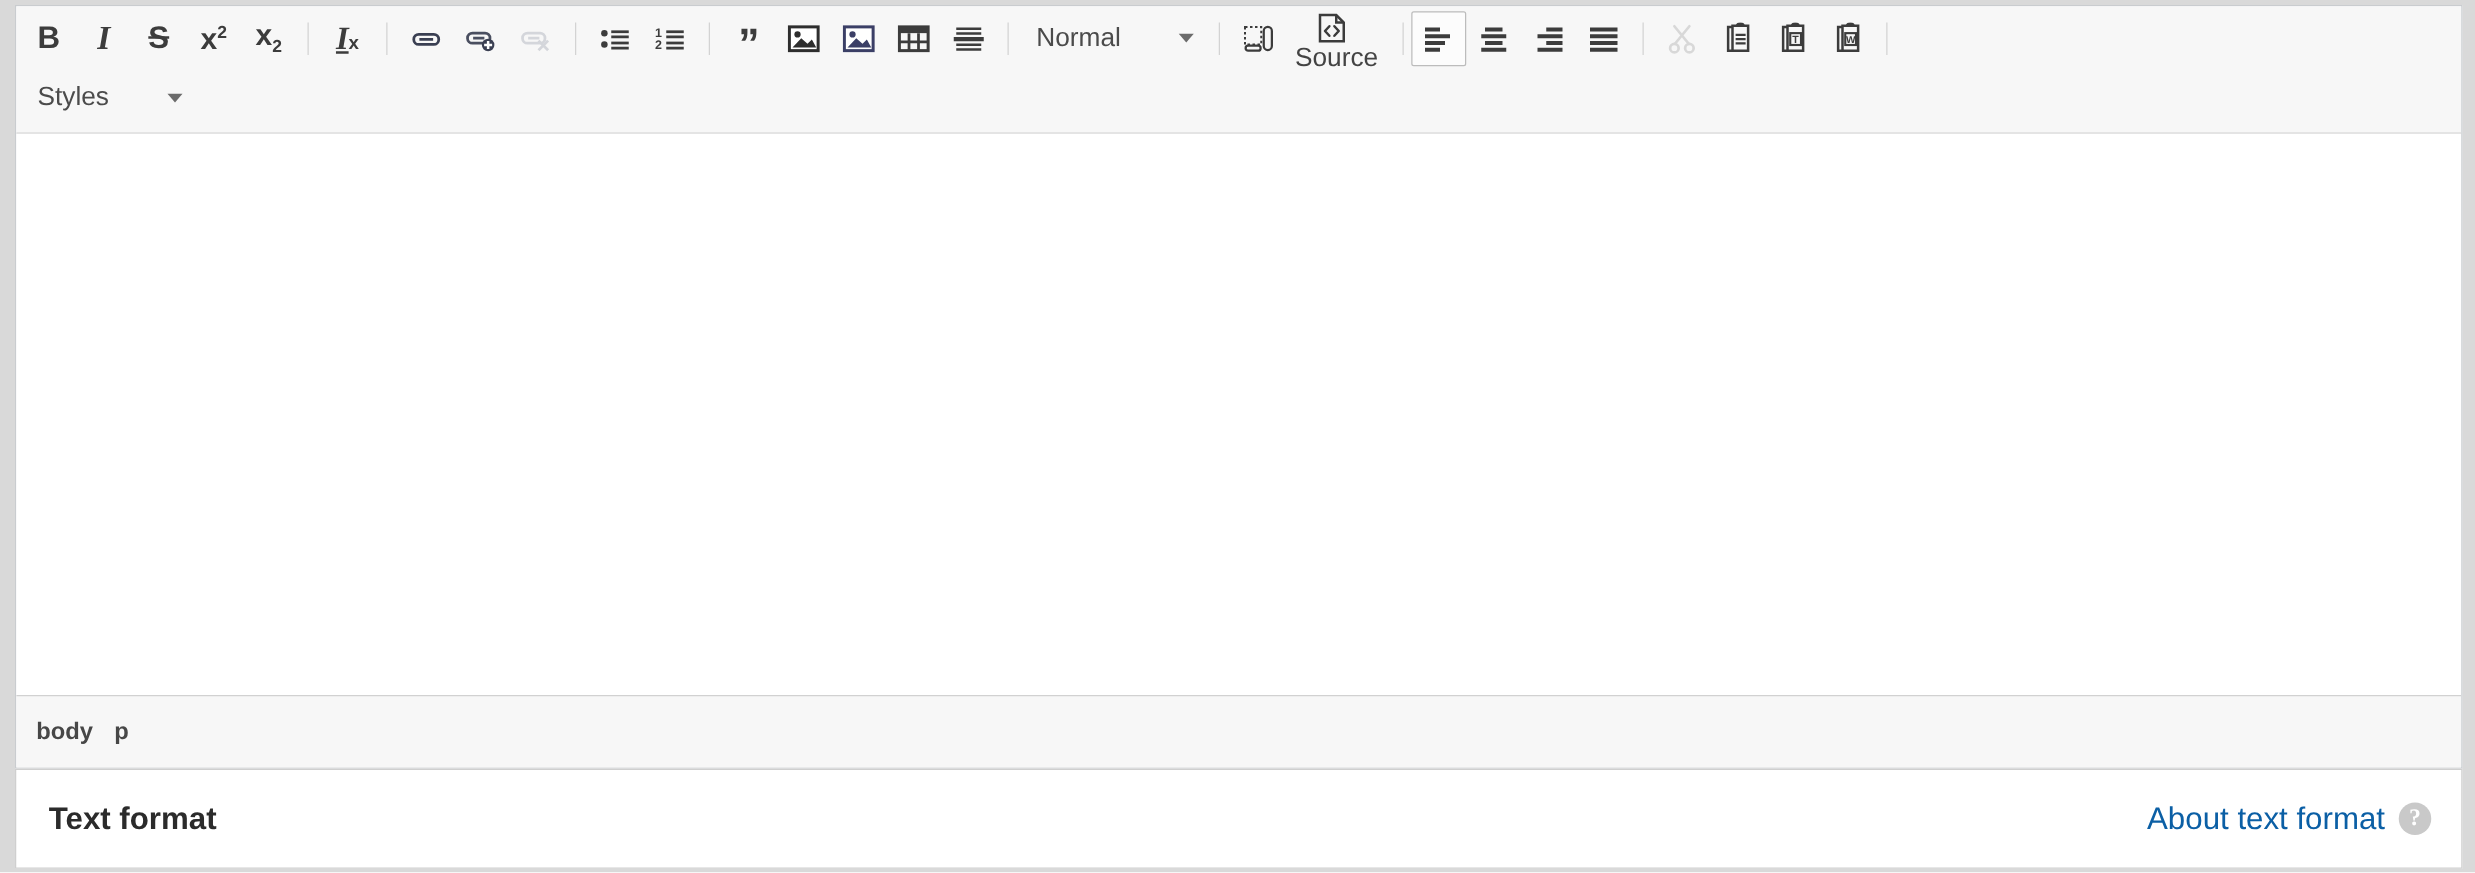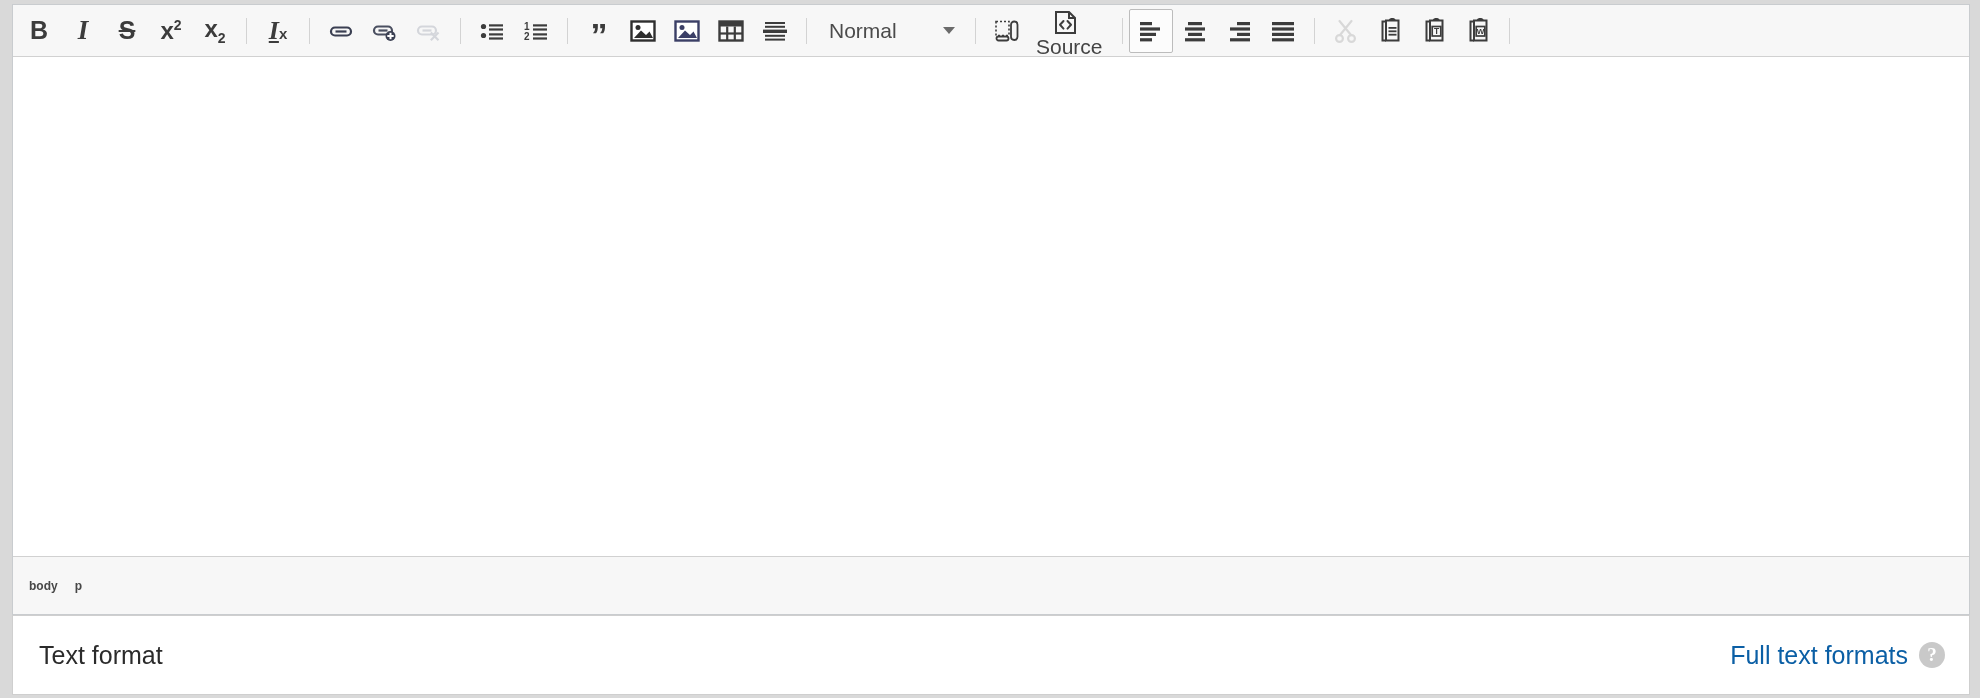--- a/index.html
+++ b/index.html
@@ -116,35 +116,35 @@
   .elements-path {
     flex: 0 0 auto;
     height: 58px;
     background: #f7f7f7;
     border-top: 1px solid #d1d1d1;
     display: flex; align-items: center;
     padding: 0 16px;
     gap: 17px;
   }
   .elements-path .ep-item {
-    font-size: 12px; font-weight: 700; color: #474747;
+    font-size: 19px; font-weight: 700; color: #474747;
     cursor: pointer;
   }
 
   
   .format-bar {
     flex: 0 0 auto;
     height: 80px;
     background: #ffffff;
     border-top: 1px solid #cfcfcf;
     display: flex; align-items: center;
     padding: 0 24px 0 26px;
   }
   .format-label {
-    font-size: 25px; font-weight: 400; color: #2b2b2b;
+    font-size: 25px; font-weight: 700; color: #2b2b2b;
     margin-right: 6px; white-space: nowrap;
   }
   .format-select {
     position: relative;
     display: flex; align-items: center;
     height: 46px;
     min-width: 286px;
     padding: 0 46px 0 14px;
     border: 1px solid #a6a6a6;
     border-radius: 4px;
@@ -441,29 +441,35 @@
                 <rect x="11.2" y="8.5" width="8.6" height="9.5" fill="none" stroke="#3c3c3c" stroke-width="1.7"></rect>
                 <text x="15.5" y="16.2" text-anchor="middle" font-family="Liberation Sans, sans-serif" font-size="8" font-weight="700" fill="#3c3c3c">W</text>
               </svg>
             </span>
           </div>
         </div>
 
         <div class="tb-sep"></div>
       </div>
 
+      <div class="toolbar-row" style="min-height:44px; padding-bottom:6px;">
+        <div class="tb-combo combo-styles">
+          <span>Styles</span>
+          <span class="caret"></span>
+        </div>
+      </div>
     </div>
 
     <div class="edit-area" contenteditable="true" style=""></div>
 
     <div class="elements-path">
       <span class="ep-item">body</span>
       <span class="ep-item">p</span>
     </div>
   </div>
 
   <div class="format-bar" style="margin:0 10px 0 12px; border:1px solid #cfcfcf; border-top:1px solid #cfcfcf;">
     <span class="format-label">Text format</span>
     <div class="format-spacer"></div>
-    <a class="about-link">Full text formats</a>
+    <a class="about-link">About text format</a>
     <span class="help-icon">?</span>
   </div>
 </div>
 
 </body></html>

